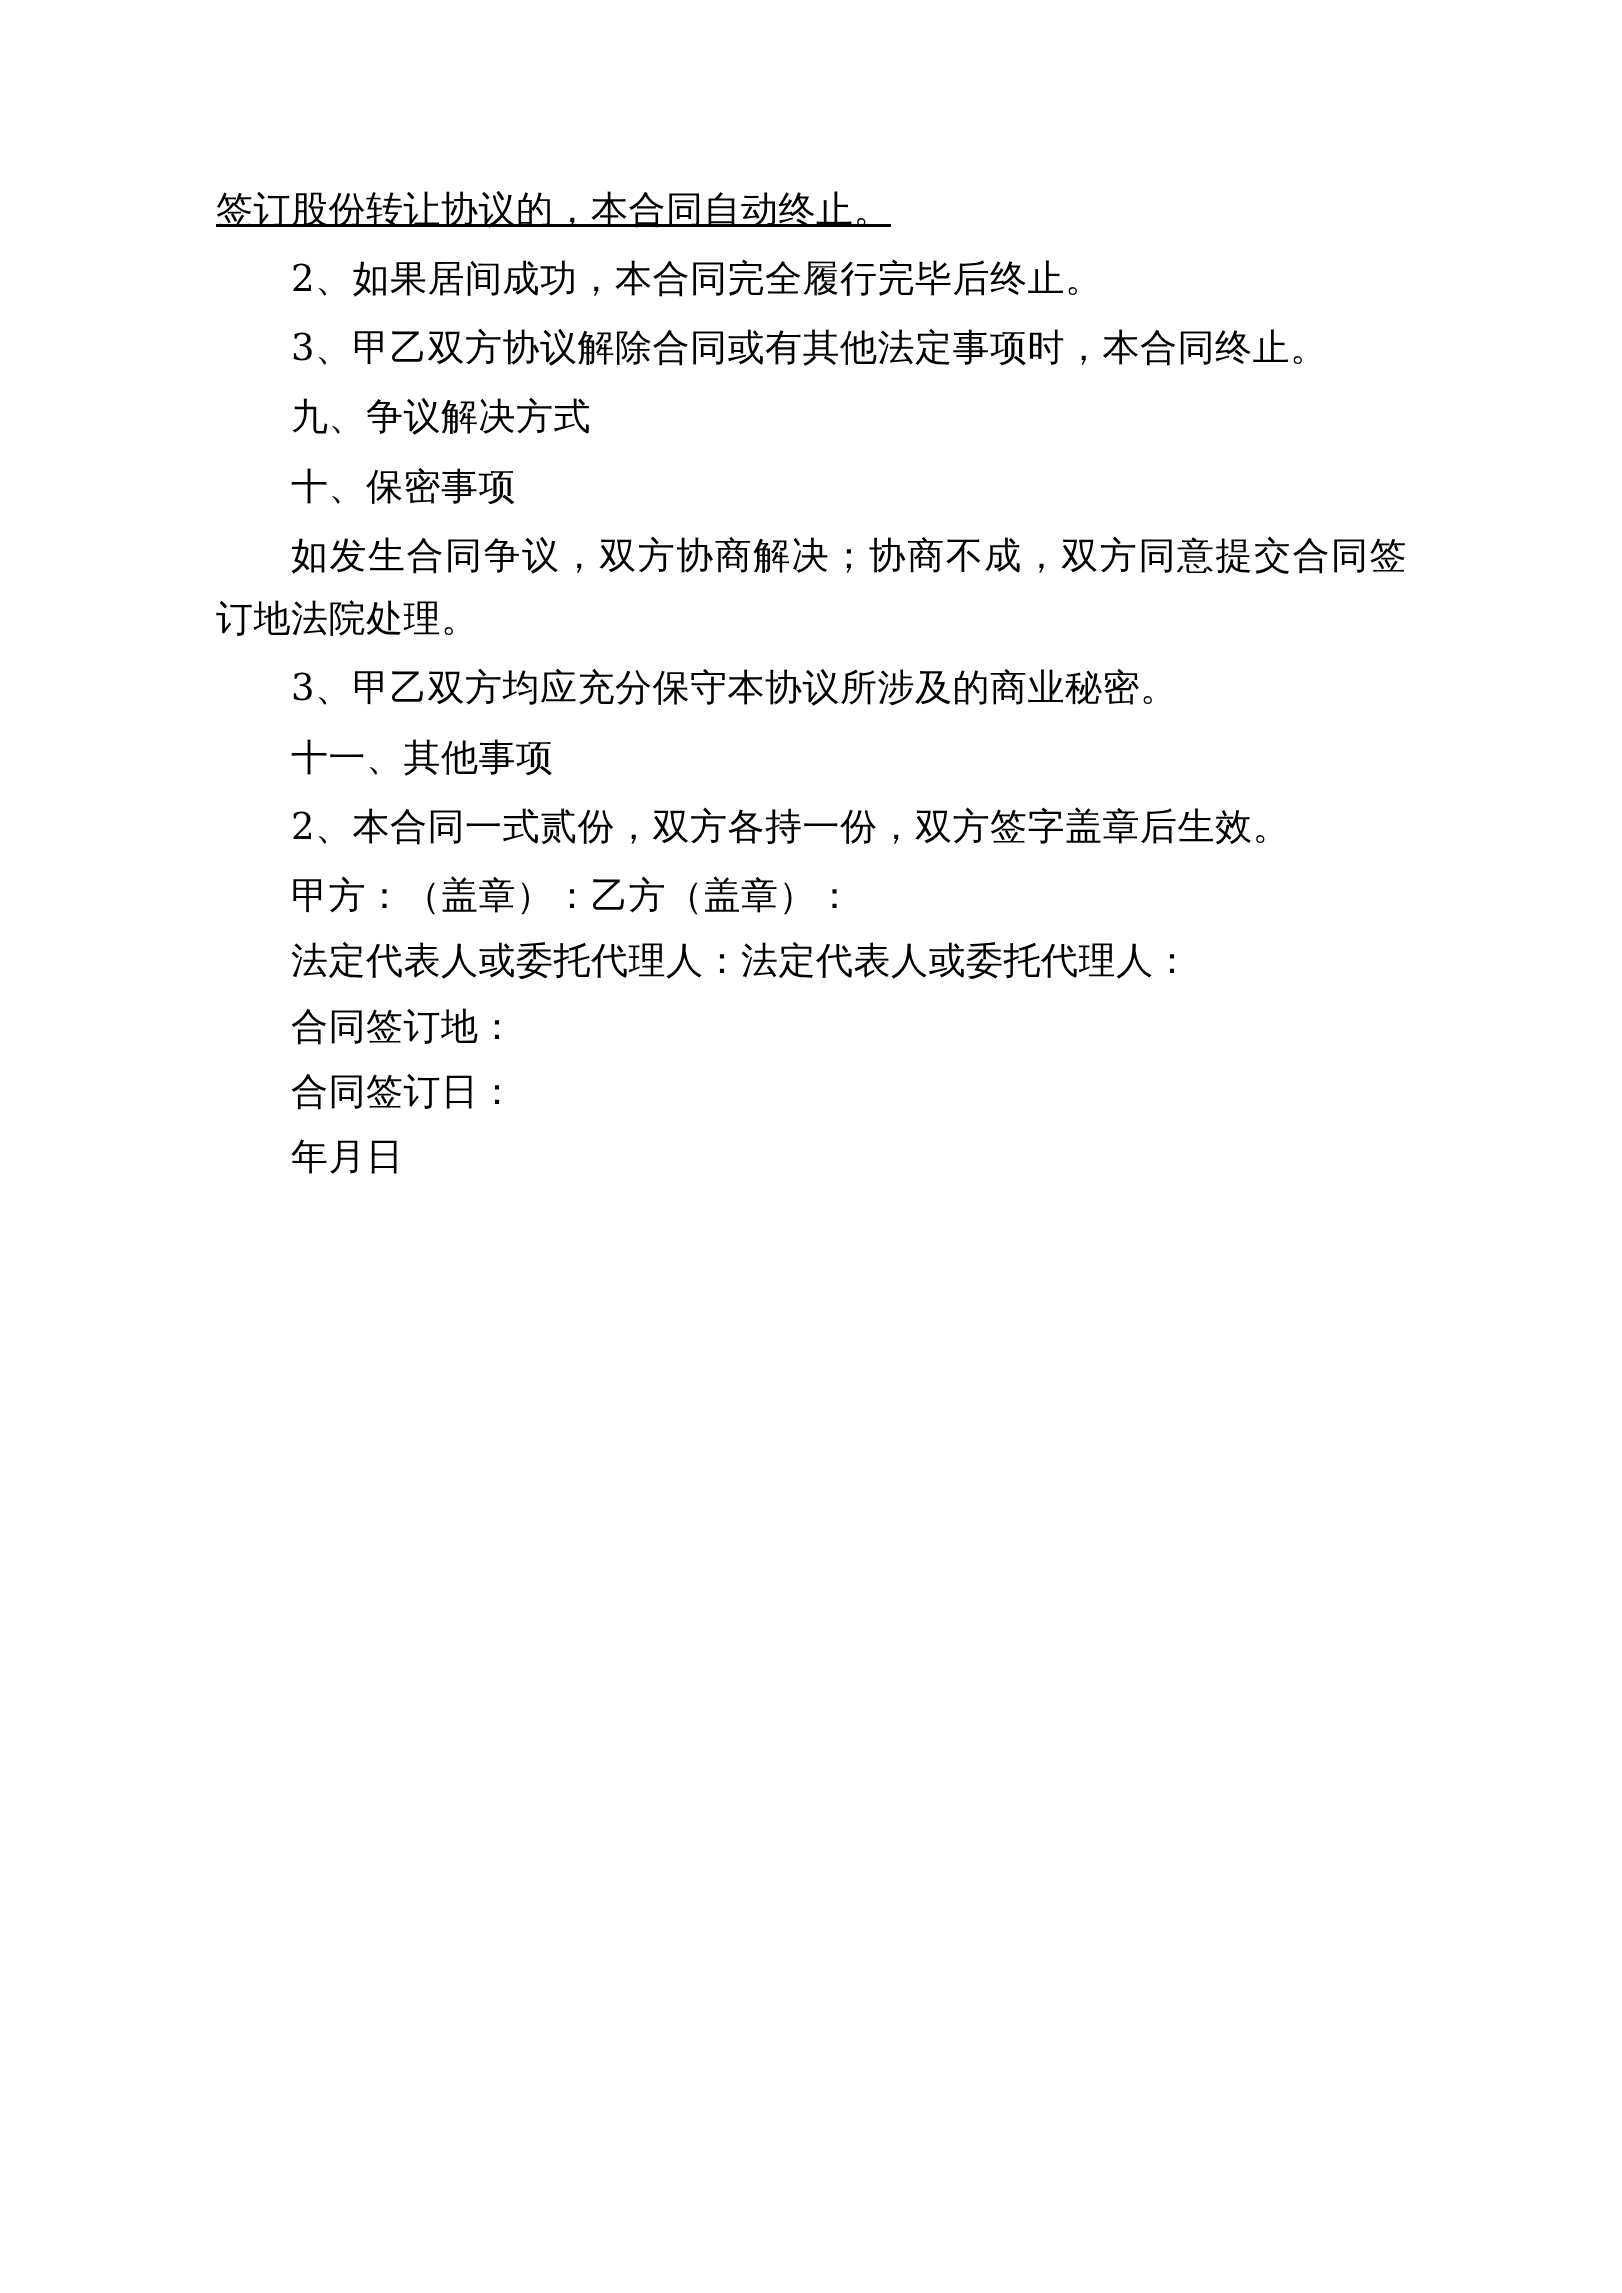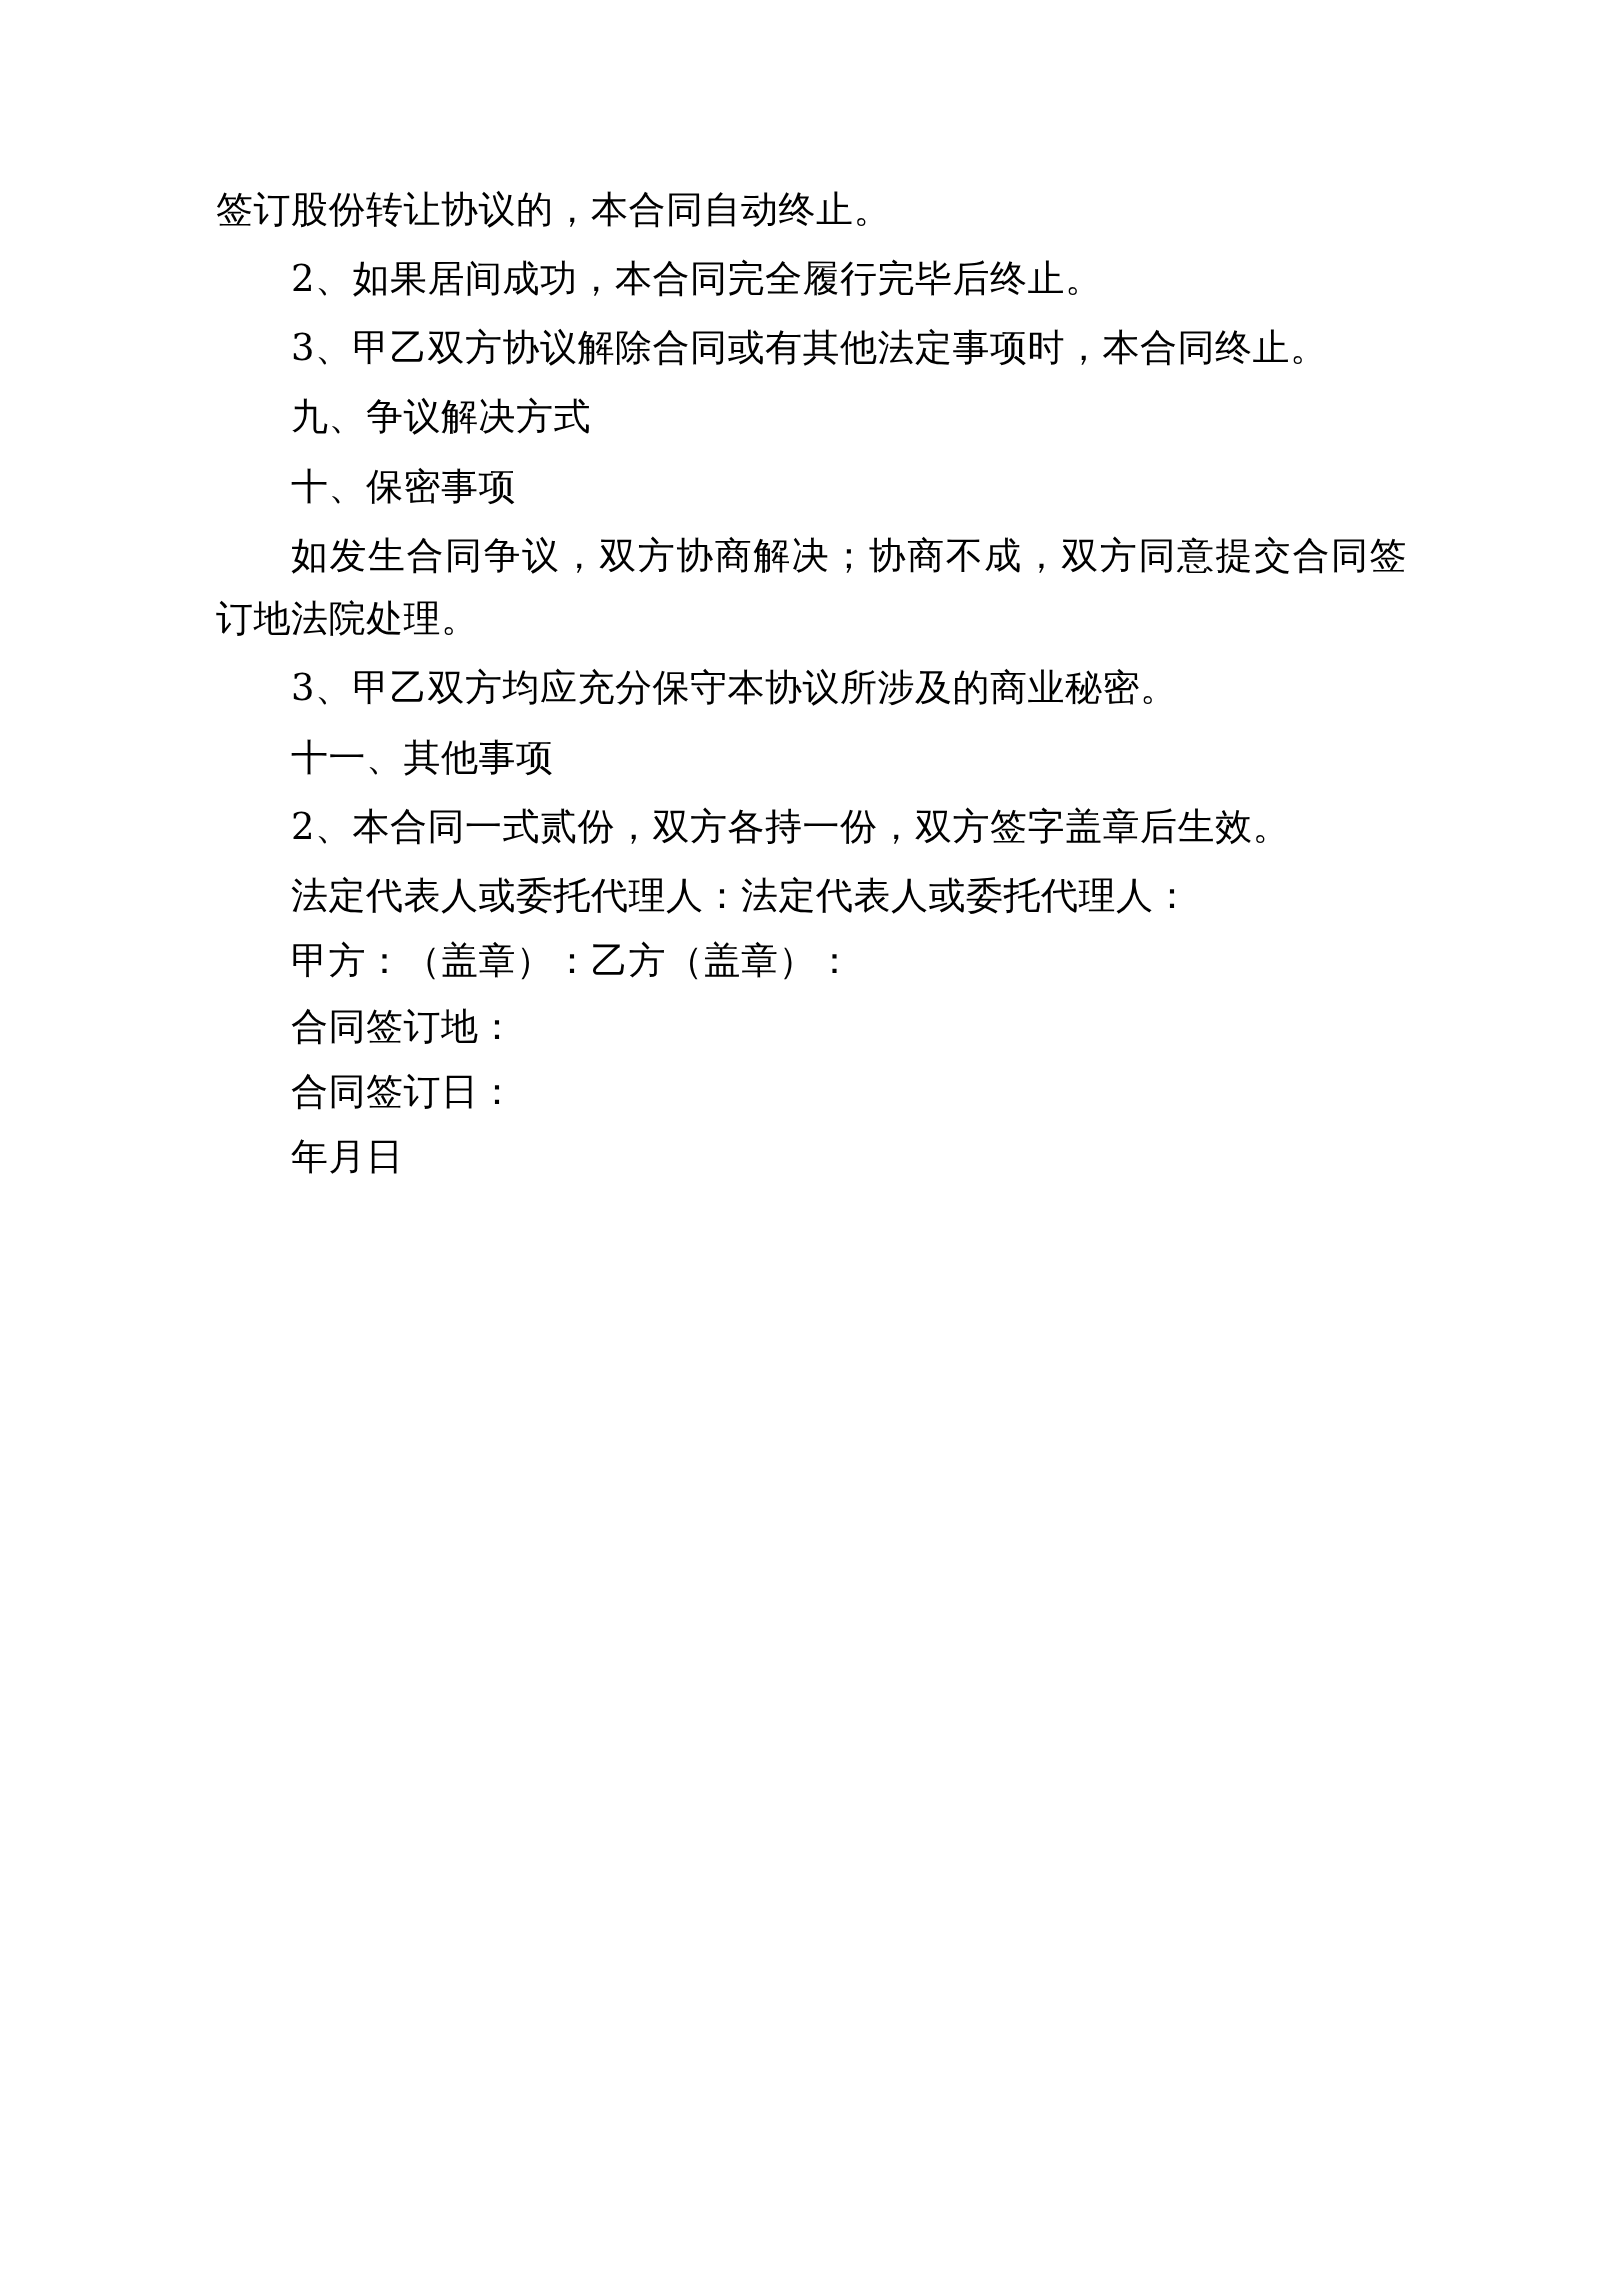--- a/index.html
+++ b/index.html
@@ -33,41 +33,42 @@
     text-align: justify;
     text-justify: inter-ideograph;
     word-break: break-all;
     white-space: pre-wrap;
   }
   .indent {
     text-indent: 75px;
   }
   .no-indent {
     text-indent: 0;
+    text-decoration: underline;
   }
   .tight {
     margin-bottom: 1.8px;
   }
 </style>
 </head>
 <body>
 
 <div class="page">
   <div class="doc-body">
 
     <p class="para no-indent">签订股份转让协议的，本合同自动终止。</p>
     <p class="para indent">2、如果居间成功，本合同完全履行完毕后终止。</p>
     <p class="para indent">3、甲乙双方协议解除合同或有其他法定事项时，本合同终止。</p>
     <p class="para indent">九、争议解决方式</p>
     <p class="para indent">十、保密事项</p>
     <p class="para indent">如发生合同争议，双方协商解决；协商不成，双方同意提交合同签订地法院处理。</p>
     <p class="para indent">3、甲乙双方均应充分保守本协议所涉及的商业秘密。</p>
     <p class="para indent">十一、其他事项</p>
     <p class="para indent">2、本合同一式贰份，双方各持一份，双方签字盖章后生效。</p>
+    <p class="para indent tight">甲方：（盖章）：乙方（盖章）：</p>
     <p class="para indent tight">法定代表人或委托代理人：法定代表人或委托代理人：</p>
-    <p class="para indent tight">甲方：（盖章）：乙方（盖章）：</p>
     <p class="para indent tight">合同签订地：</p>
     <p class="para indent tight">合同签订日：</p>
     <p class="para indent tight">年月日</p>
 
   </div>
 </div>
 
 
 </body></html>

